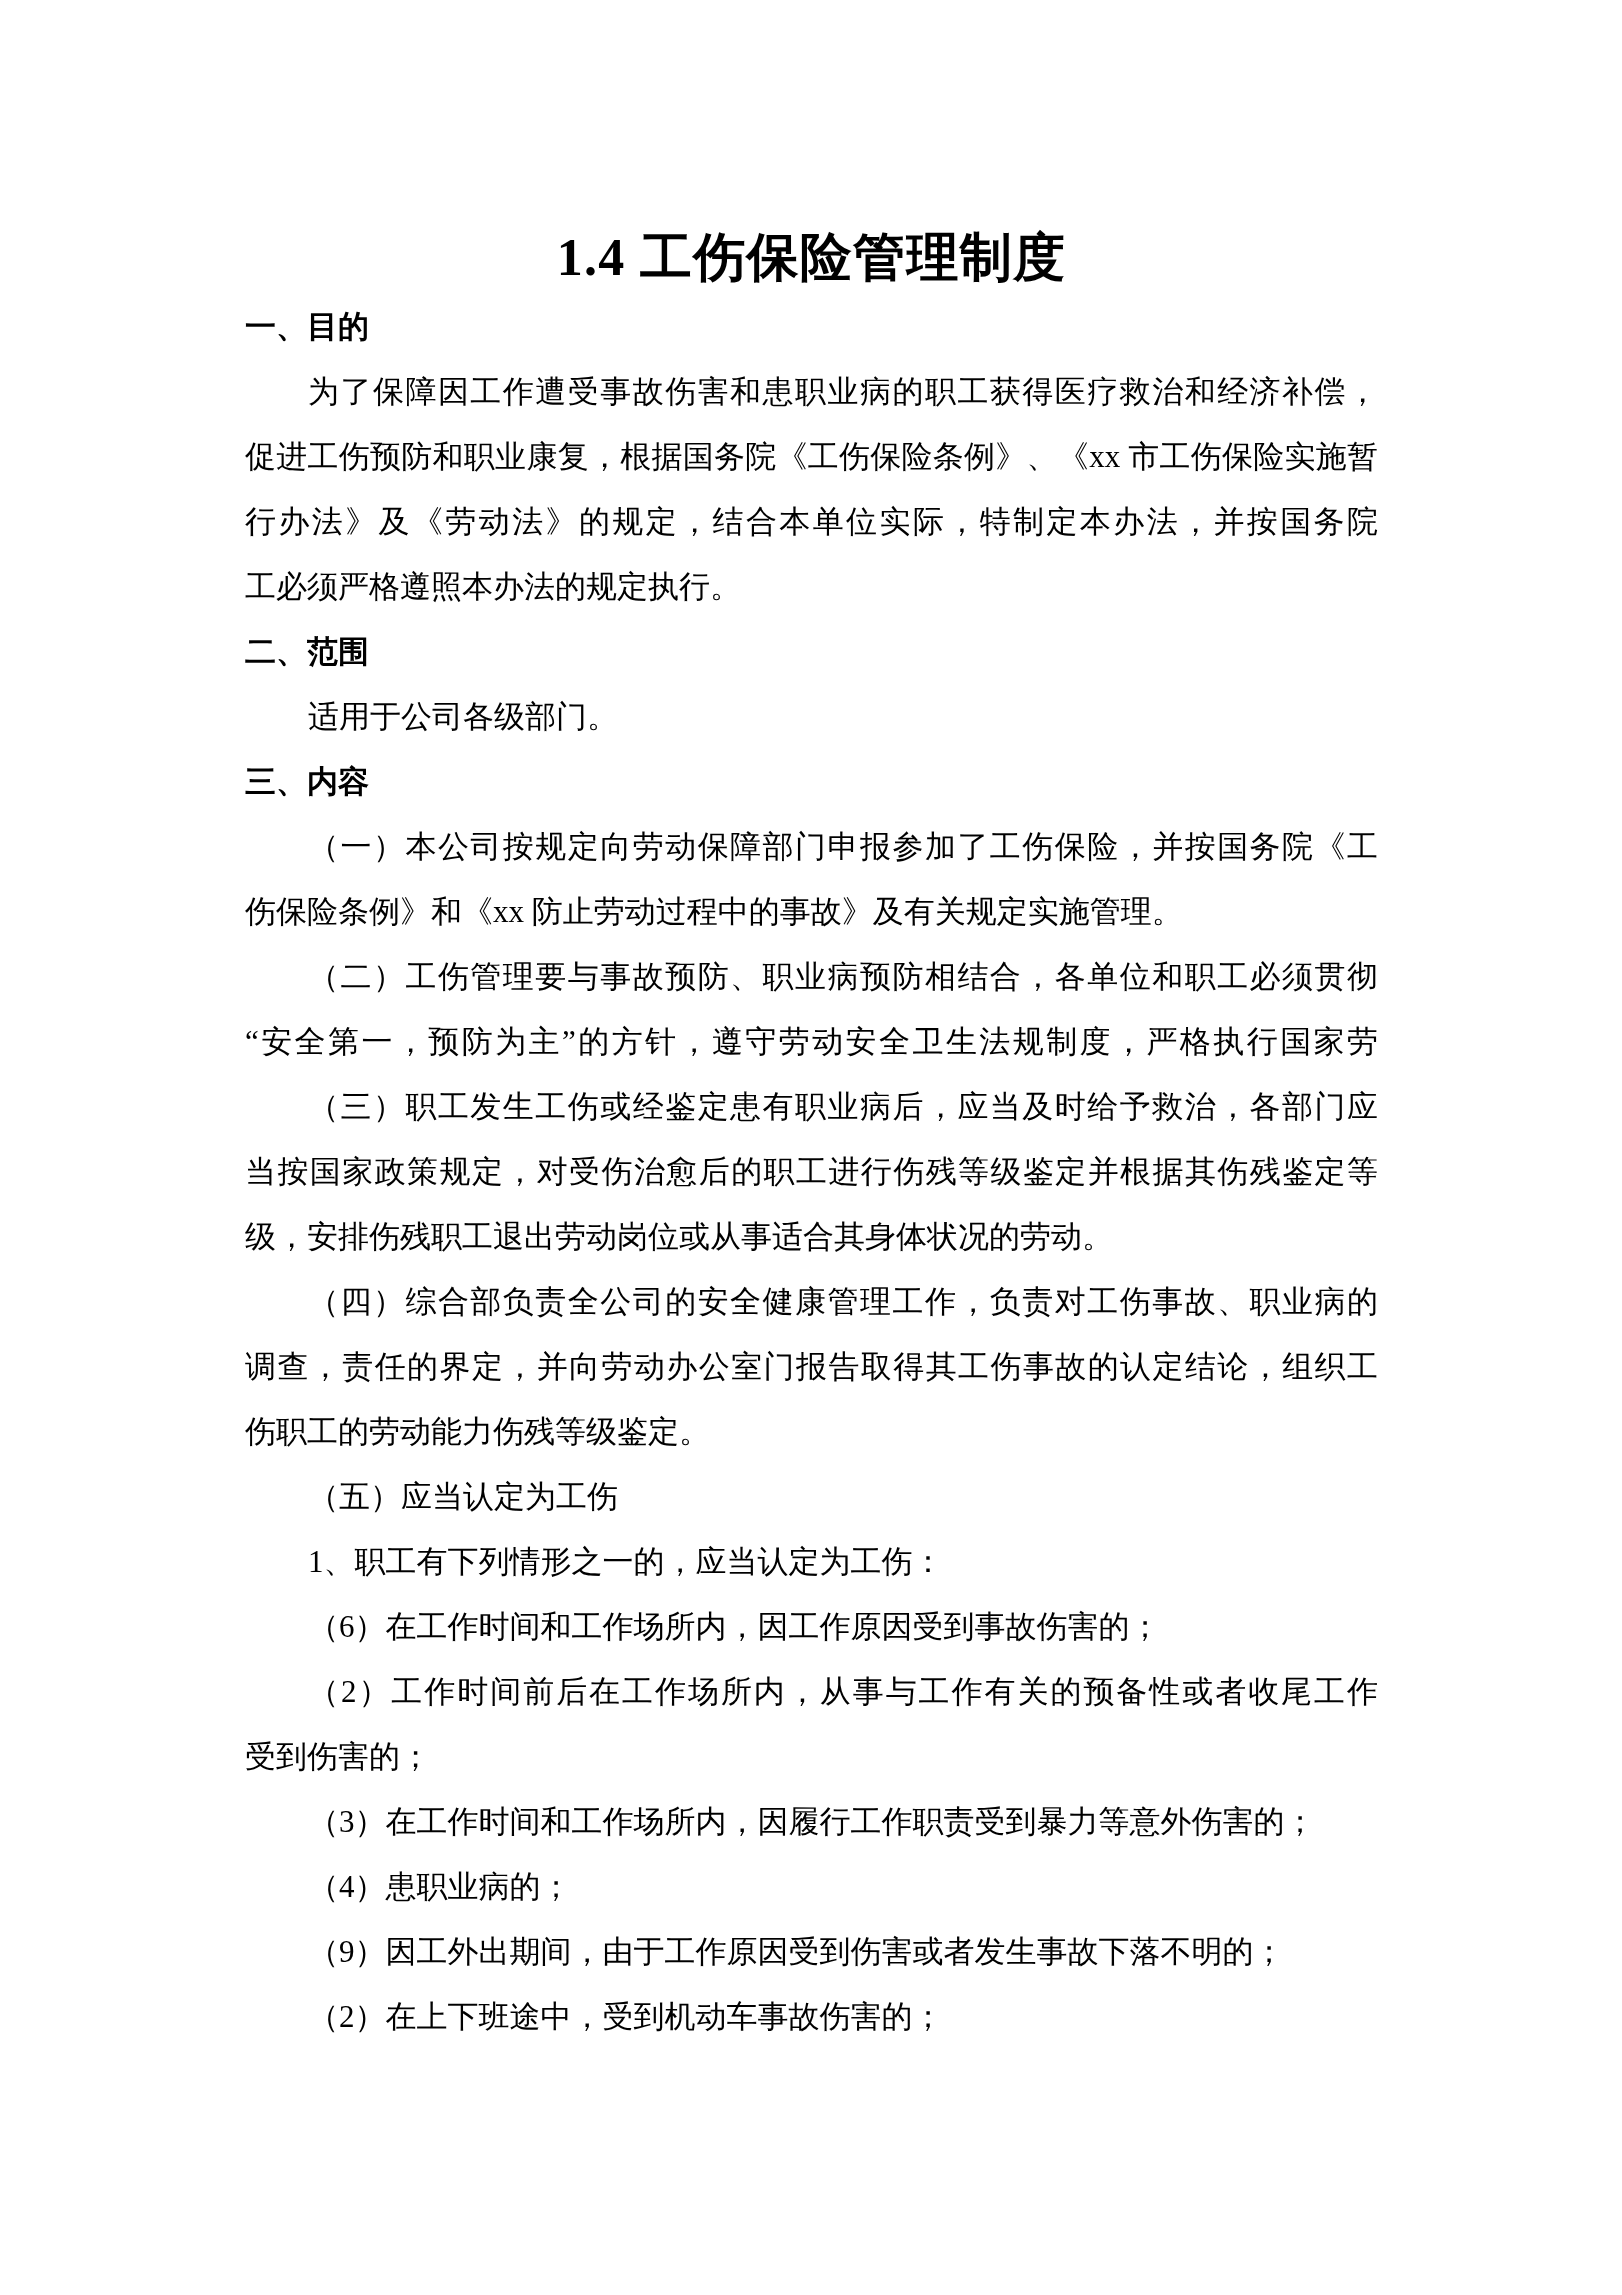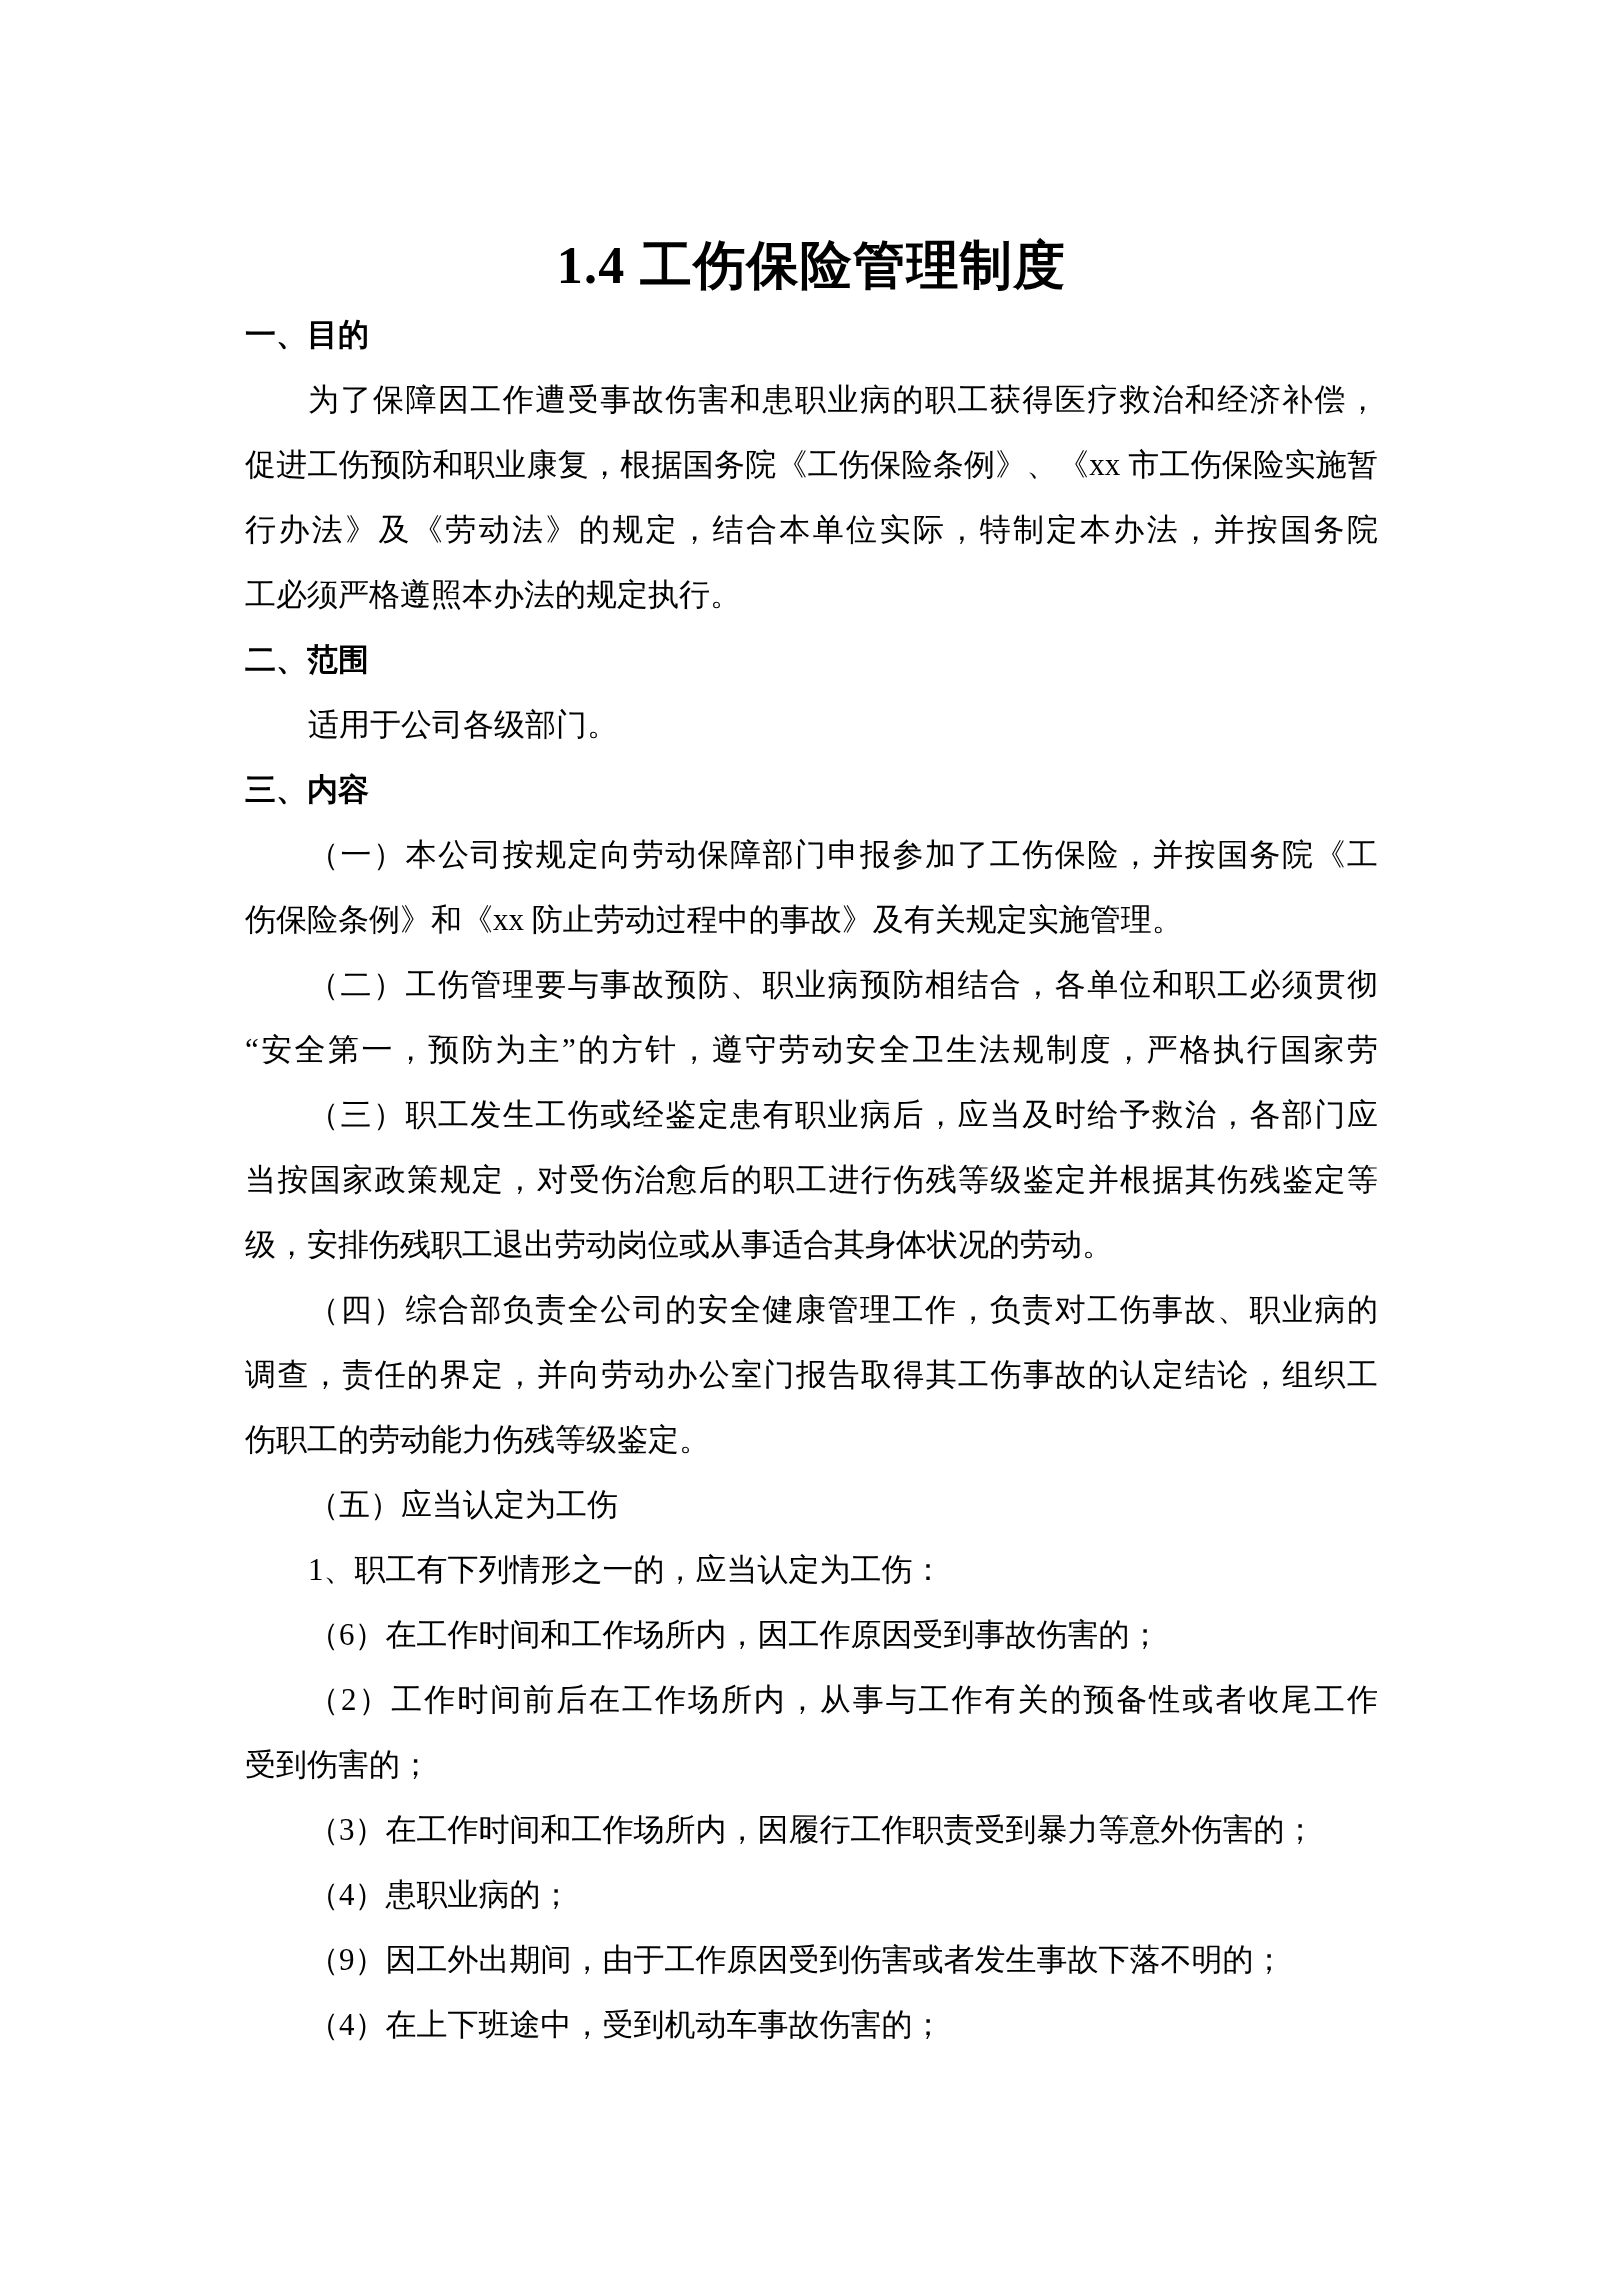--- a/index.html
+++ b/index.html
@@ -17,21 +17,20 @@
     padding: 222px 245px 0 245px;
   }
   .title {
     font-size: 52px;
     font-weight: bold;
     text-align: center;
     height: 72px;
     line-height: 72px;
     letter-spacing: 1.3px;
     white-space: nowrap;
-    margin-top: 8px;
   }
   .line {
     font-size: 31px;
     height: 65px;
     line-height: 65px;
     text-align: left;
   }
   .j {               
     text-align: justify;
     text-align-last: justify;
@@ -69,16 +68,16 @@
     <div class="line j">调查，责任的界定，并向劳动办公室门报告取得其工伤事故的认定结论，组织工</div>
     <div class="line">伤职工的劳动能力伤残等级鉴定。</div>
     <div class="line ind">（五）应当认定为工伤</div>
     <div class="line ind">1、职工有下列情形之一的，应当认定为工伤：</div>
     <div class="line ind">（6）在工作时间和工作场所内，因工作原因受到事故伤害的；</div>
     <div class="line ind j">（2）工作时间前后在工作场所内，从事与工作有关的预备性或者收尾工作</div>
     <div class="line">受到伤害的；</div>
     <div class="line ind">（3）在工作时间和工作场所内，因履行工作职责受到暴力等意外伤害的；</div>
     <div class="line ind">（4）患职业病的；</div>
     <div class="line ind">（9）因工外出期间，由于工作原因受到伤害或者发生事故下落不明的；</div>
-    <div class="line ind">（4）在上下班途中，受到机动车事故伤害的；</div>
+    <div class="line ind">（2）在上下班途中，受到机动车事故伤害的；</div>
   </div>
 </div>
 
 
 </body></html>

